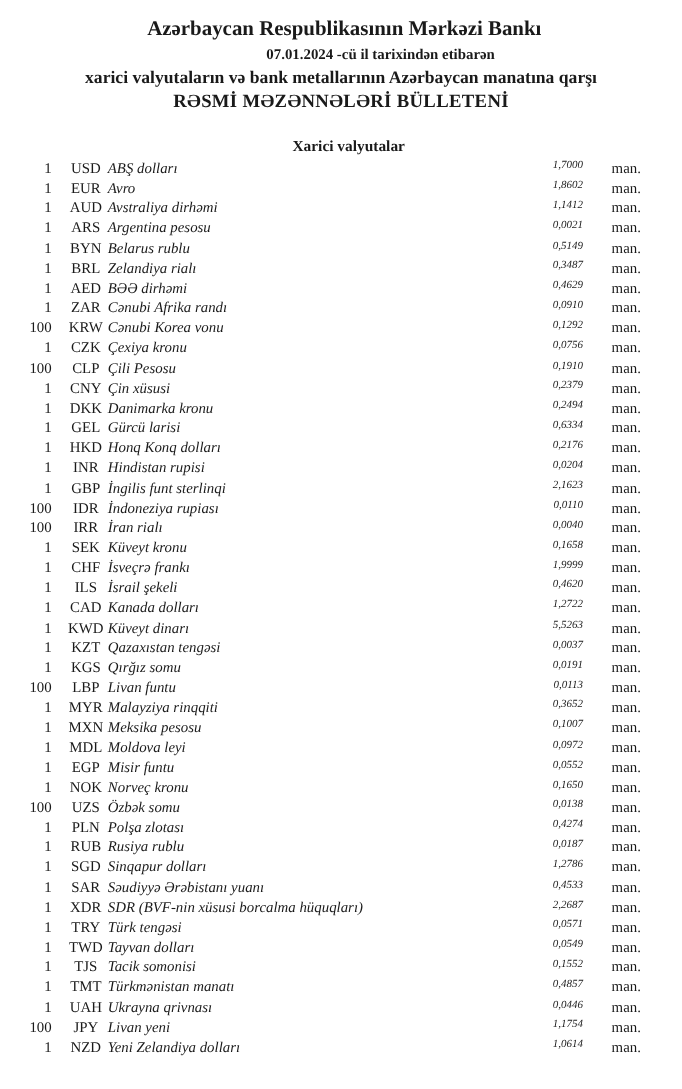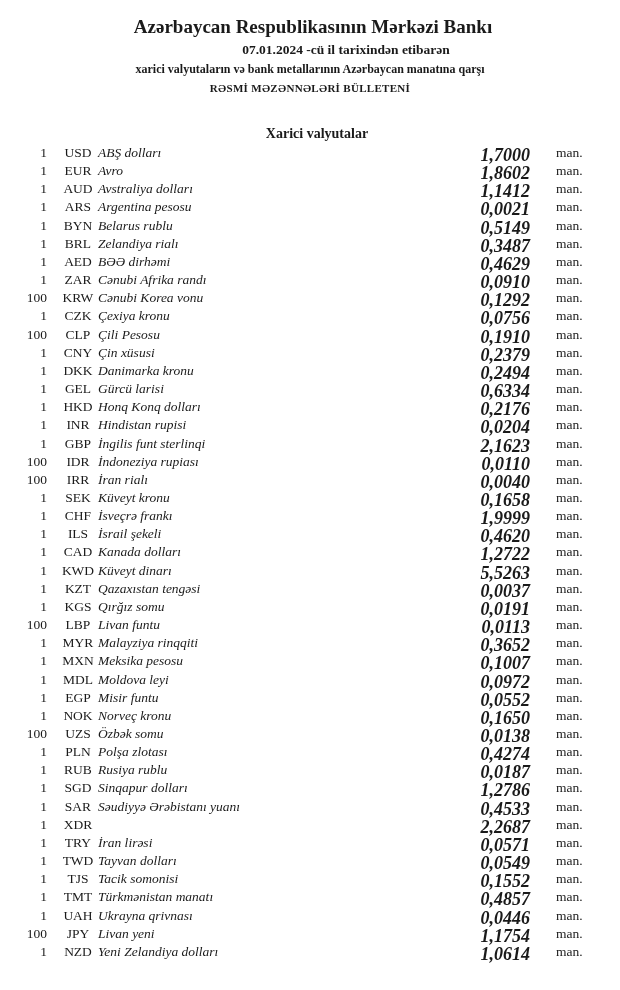--- a/index.html
+++ b/index.html
@@ -1,30 +1,30 @@
 <!DOCTYPE html>
 <html><head>
 <meta charset="utf-8">
 <style>
   html, body { margin: 0; padding: 0; background: #ffffff; }
   body { width: 620px; height: 990px; position: relative; overflow: hidden;
          font-family: "Liberation Serif", "DejaVu Serif", serif; color: #1a1a1a; }
   .hdr { position: absolute; left: 0; width: 620px; text-align: center; font-weight: bold; white-space: nowrap; }
   #t1 { top: 16px; font-size: 19px; left: 3px; }
   #t2 { top: 42px; font-size: 13.5px; left: 36px; }
-  #t3 { top: 62px; font-size: 12px; left: 0px; }
-  #t4 { top: 82px; font-size: 11px; left: 0px; letter-spacing: 0.3px; }
+  #t3 { top: 62px; font-size: 16px; left: 0px; }
+  #t4 { top: 82px; font-size: 17px; left: 0px; letter-spacing: 0.3px; }
   #section { top: 126px; font-size: 14px; left: 7px; }
   #rows { position: absolute; top: 145px; left: 0; width: 620px; }
   .row { position: relative; height: 18.16px; font-size: 13.5px; white-space: nowrap; }
   .row span { position: absolute; top: 0; }
   .nom { right: 573px; text-align: right; }
   .code { left: 60px; width: 36px; text-align: center; }
   .name { left: 98px; font-style: italic; }
-  .rate { right: 512px; font-weight: bold; font-style: italic; font-size: 18px; }
+  .rate { right: 512px; font-weight: normal; font-style: italic; font-size: 10px; }
   .rate { left: 480px; width: 50px; text-align: right; right: auto; }
   .unit { left: 556px; }
 </style>
 </head>
 <body>
 
 <div id="t1" class="hdr">Azərbaycan Respublikasının Mərkəzi Bankı</div>
 <div id="t2" class="hdr">07.01.2024 -cü il tarixindən etibarən</div>
 <div id="t3" class="hdr">xarici valyutaların və bank metallarının Azərbaycan manatına qarşı</div>
 <div id="t4" class="hdr">RƏSMİ MƏZƏNNƏLƏRİ BÜLLETENİ</div>
@@ -41,21 +41,21 @@
     <div class="row">
     <span class="nom">1</span>
     <span class="code">EUR</span>
     <span class="name">Avro</span>
     <span class="rate">1,8602</span>
     <span class="unit">man.</span>
   </div>
     <div class="row">
     <span class="nom">1</span>
     <span class="code">AUD</span>
-    <span class="name">Avstraliya dolları</span>
+    <span class="name">Avstraliya dirhəmi</span>
     <span class="rate">1,1412</span>
     <span class="unit">man.</span>
   </div>
     <div class="row">
     <span class="nom">1</span>
     <span class="code">ARS</span>
     <span class="name">Argentina pesosu</span>
     <span class="rate">0,0021</span>
     <span class="unit">man.</span>
   </div>
@@ -286,27 +286,28 @@
     <div class="row">
     <span class="nom">1</span>
     <span class="code">SAR</span>
     <span class="name">Səudiyyə Ərəbistanı yuanı</span>
     <span class="rate">0,4533</span>
     <span class="unit">man.</span>
   </div>
     <div class="row">
     <span class="nom">1</span>
     <span class="code">XDR</span>
+    <span class="name">SDR (BVF-nin xüsusi borcalma hüquqları)</span>
     <span class="rate">2,2687</span>
     <span class="unit">man.</span>
   </div>
     <div class="row">
     <span class="nom">1</span>
     <span class="code">TRY</span>
-    <span class="name">İran lirəsi</span>
+    <span class="name">Türk tengəsi</span>
     <span class="rate">0,0571</span>
     <span class="unit">man.</span>
   </div>
     <div class="row">
     <span class="nom">1</span>
     <span class="code">TWD</span>
     <span class="name">Tayvan dolları</span>
     <span class="rate">0,0549</span>
     <span class="unit">man.</span>
   </div>

